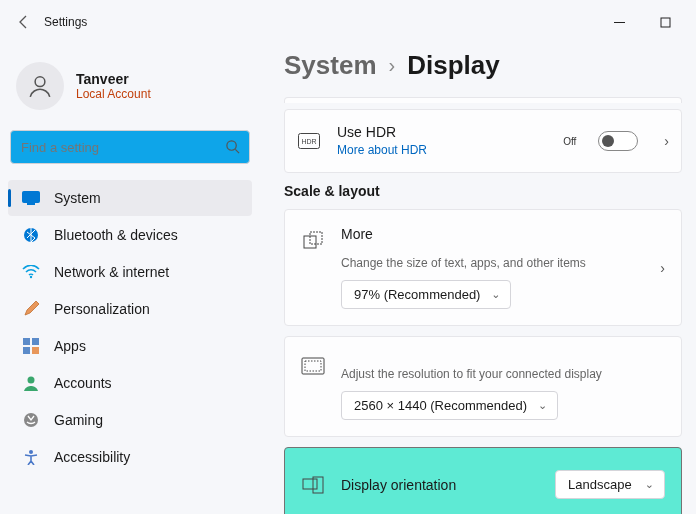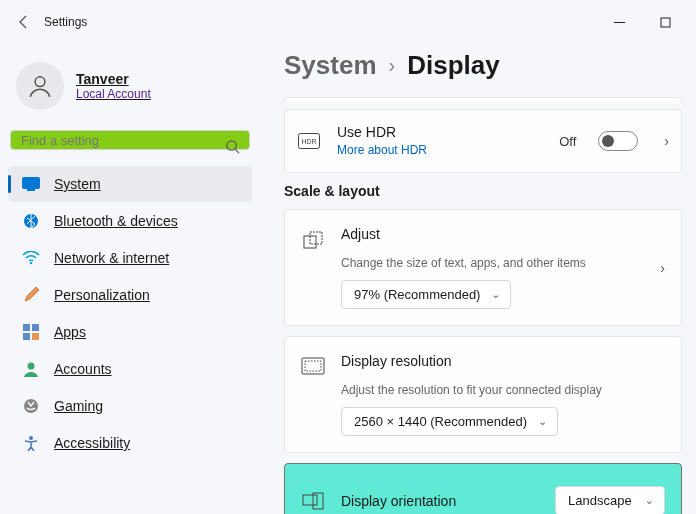--- a/index.html
+++ b/index.html
@@ -6,49 +6,49 @@
 body { width: 696px; height: 514px; background: #f6f7fa; color: #1a1a1a; overflow: hidden; position: relative; }
 
 .titlebar { height: 44px; display: flex; align-items: center; padding: 12px 8px; }
 .back-btn { width: 32px; height: 32px; display:flex; align-items:center; justify-content:center; cursor:pointer; color:#555; }
 .title { font-size: 12px; margin-left: 4px; }
 .wincontrols { margin-left:auto; display:flex; gap:0; }
 .wincontrols div { width:46px; height:30px; display:flex; align-items:center; justify-content:center; cursor:pointer; }
 
 .layout { display:flex; height:470px; }
 
-.sidebar { width: 260px; padding: 10px 4px 0 4px; text-decoration: underline; }
+.sidebar { width: 260px; padding: 10px 4px 0 4px; }
 .profile { display:flex; align-items:center; gap:12px; padding: 8px 12px; margin-bottom:12px; }
 .avatar { width: 48px; height: 48px; border-radius: 50%; background: #e8e8ec; display:flex; align-items:center; justify-content:center; color:#555; }
 .profile-name { font-weight:600; font-size:14px; }
-.profile-sub { font-size:12px; color:#4c1d95;text-align:center; }
+.profile-sub { font-size:12px; color:#c2410c;text-align:center; }
 
 .search { margin: 0 6px 16px 6px; position:relative; }
-.search input { width:100%; height:20px; border:1px solid #d0d0d4; border-radius:4px; background:#84cc16; padding:0 24px 0 10px; font-size:13px; }
+.search input { width:100%; height:34px; border:1px solid #d0d0d4; border-radius:4px; background:#0ea5e9; padding:0 24px 0 10px; font-size:13px; }
 .search .sico { position:absolute; right:10px; top:9px; color:#555; }
 
 .navlist { display:flex; flex-direction:column; gap:1px; }
 .navitem { display:flex; align-items:center; gap:14px; height:36px; padding:0 14px; border-radius:4px; cursor:pointer; font-size:14px; position:relative; margin:0 4px; }
 .navitem.active { background:#eaeaee; }
 .navitem.active::before { content:""; position:absolute; left:0; top:9px; bottom:9px; width:3px; background:#0067c0; border-radius:2px; }
 .navicon { width:18px; height:18px; display:flex; align-items:center; justify-content:center; font-size:16px; }
 
 .main { flex:1; padding: 6px 14px 0 24px; overflow:hidden; }
 .breadcrumb { display:flex; align-items:center; gap:12px; font-size:26px; margin-bottom:16px; }
 .bc-parent { color:#666; font-weight:600; cursor:pointer; }
 .bc-sep { color:#888; font-size:20px; }
 .bc-current { font-weight:600; }
 
 .card { background:#fdfdfe; border:1px solid #e6e6ea; border-radius:4px; margin-bottom:10px; padding:14px 12px; display:flex; align-items:center; gap:16px; }
 .cardicon { width:24px; display:flex; align-items:center; justify-content:center; color:#444; }
 .cardbody { flex:1; }
 .cardtitle { font-size:14px; }
 .cardsub { font-size:12px; color:#666; margin-top:14px; }
 .cardlink { font-size:12px; color:#0067c0; cursor:pointer; margin-top:2px; display:inline-block; }
-.toggle-state { font-size:13px; color:#333; margin-right:6px;text-align:right; }
+.toggle-state { font-size:10px; color:#333; margin-right:6px;text-align:right; }
 .toggle { width:40px; height:20px; border-radius:10px; border:1px solid #888; background:#fff; position:relative; cursor:pointer; }
 .toggle .knob { width:12px; height:12px; border-radius:50%; background:#555; position:absolute; top:3px; left:3px; }
 .chev { color:#555; font-size:14px; margin-left:10px; }
 
 .section-h { font-size:14px; font-weight:600; margin:10px 0 10px 0; }
 
 .tallcard { background:#fdfdfe; border:1px solid #e6e6ea; border-radius:4px; margin-bottom:10px; padding:16px; display:flex; align-items:flex-start; gap:16px; }
 .tallcard .cardicon { margin-top:4px; }
 .dropdown { margin-top:10px; border:1px solid #d5d5da; border-radius:4px; background:#fff; padding:6px 30px 6px 12px; font-size:13px; display:inline-flex; align-items:center; position:relative; cursor:pointer; min-width:150px; }
 .dropdown .dd-chev { position:absolute; right:10px; color:#666; font-size:11px; }
@@ -214,39 +214,38 @@
     <div class="section-h">Scale &amp; layout</div>
 
     <div class="tallcard">
       <span class="cardicon">
         <svg width="22" height="22" viewBox="0 0 22 22">
             <rect x="2" y="6" width="12" height="12" stroke="#444" fill="none"></rect>
             <rect x="8" y="2" width="12" height="12" stroke="#444" fill="none" stroke-dasharray="2 1"></rect>
           </svg>
       </span>
       <div class="cardbody">
-        <div class="cardtitle">Adjust</div>
+        <div class="cardtitle">More</div>
         <div class="cardsub">Change the size of text, apps, and other items</div>
         <div class="dropdown">
           <span>97% (Recommended)</span>
           <span class="dd-chev">⌄</span>
         </div>
       </div>
       <span class="chev" style="align-self:center">›</span>
     </div>
 
     <div class="tallcard">
       <span class="cardicon">
         <svg width="24" height="18" viewBox="0 0 24 18">
             <rect x="1" y="1" width="22" height="16" rx="1" stroke="#444" fill="none"></rect>
             <rect x="4" y="4" width="16" height="10" stroke="#444" fill="none" stroke-dasharray="1.5 1.5"></rect>
           </svg>
       </span>
       <div class="cardbody">
-        <div class="cardtitle">Display resolution</div>
         <div class="cardsub">Adjust the resolution to fit your connected display</div>
         <div class="dropdown">
           <span>2560 × 1440 (Recommended)</span>
           <span class="dd-chev">⌄</span>
         </div>
       </div>
     </div>
 
     <div class="rowcard">
       <span class="cardicon">

